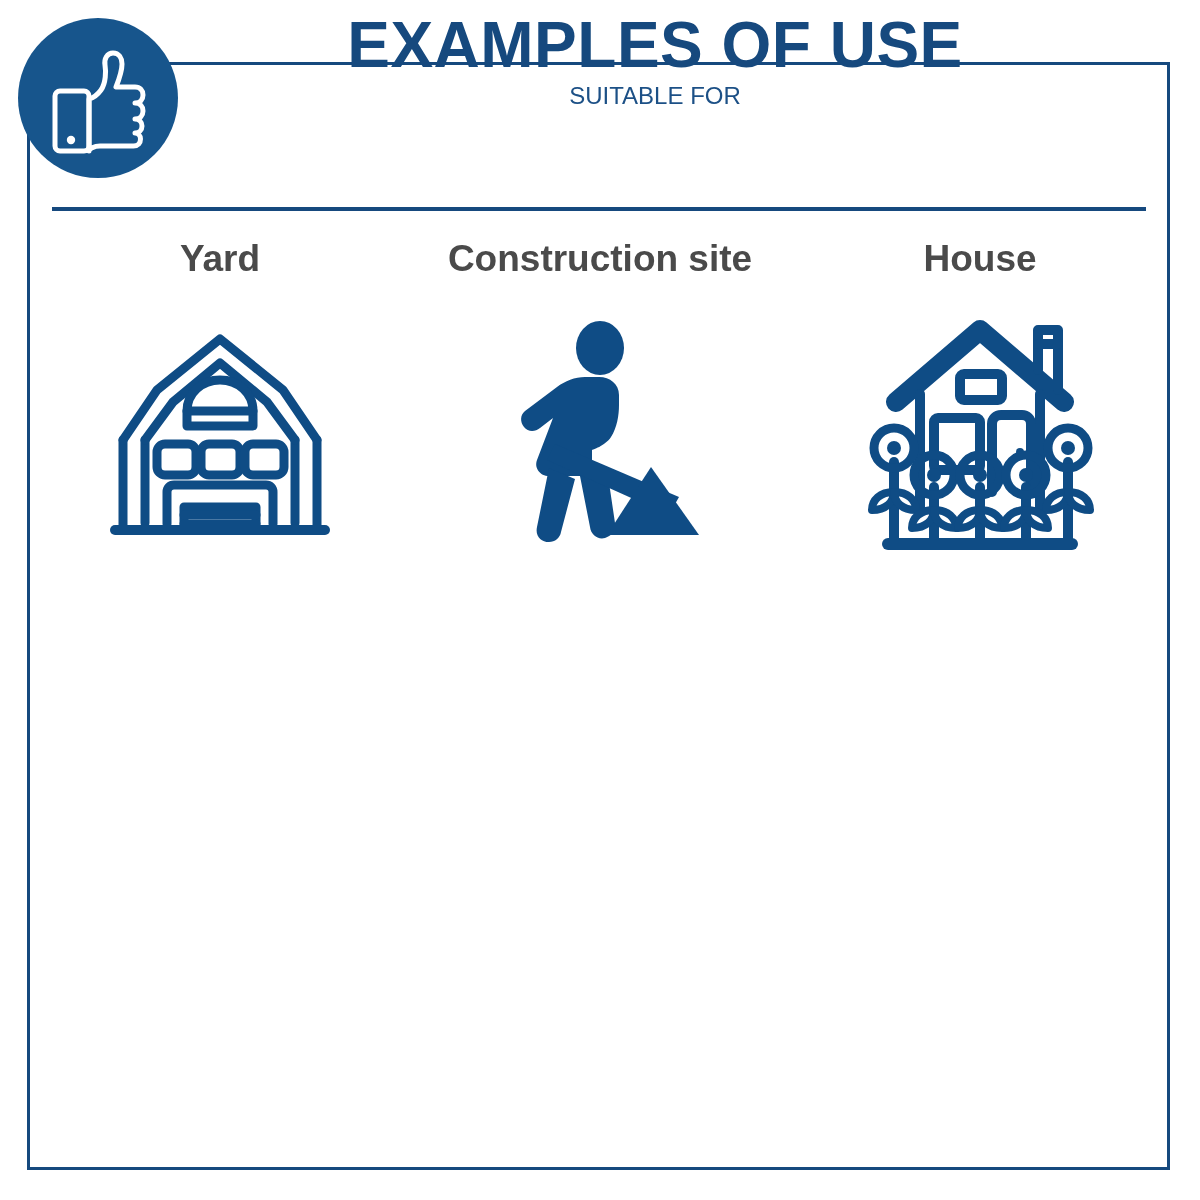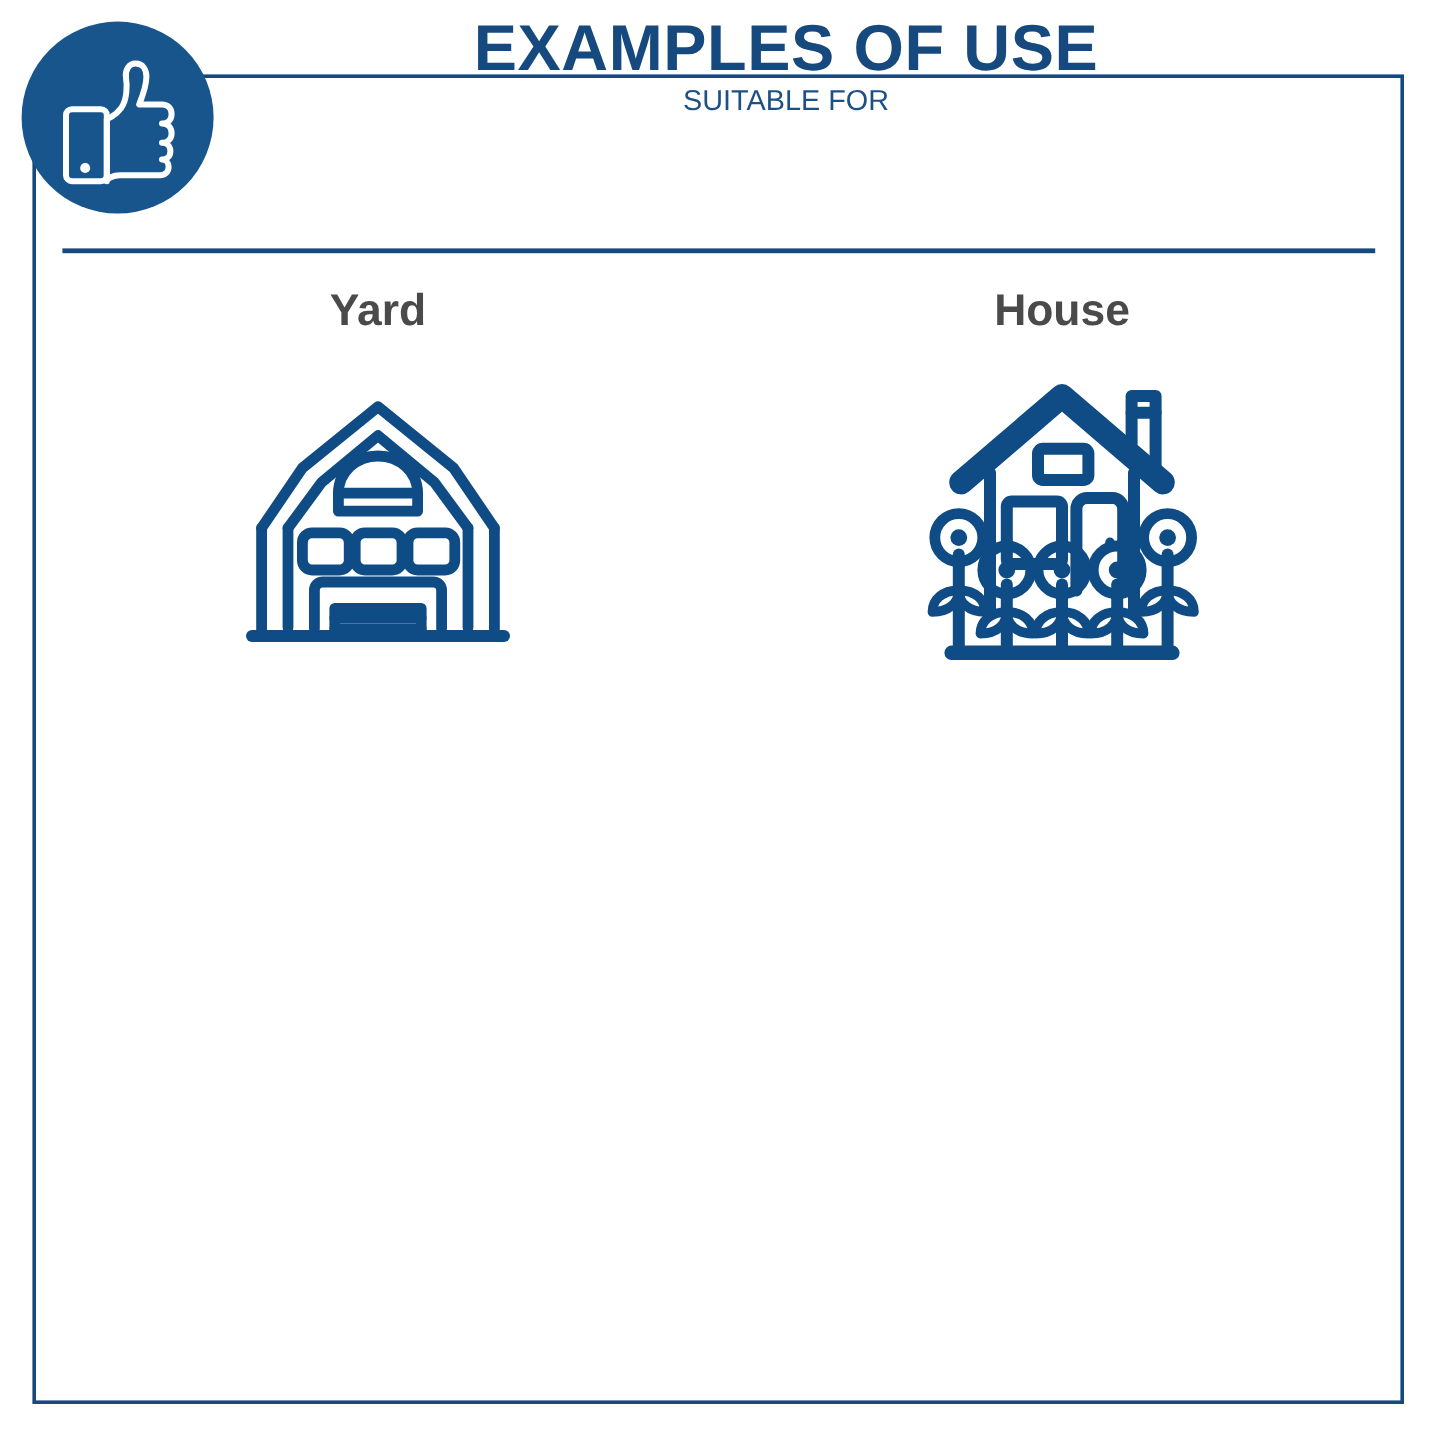--- a/index.html
+++ b/index.html
@@ -45,21 +45,21 @@
 
   
   #header {
     position: absolute;
     left: 200px;
     top: 12px;
     width: 910px;
     text-align: center;
   }
   #title-main {
-    font-size: 54px;
+    font-size: 64px;
     font-weight: bold;
     color: #16497E;
     letter-spacing: 0.5px;
     line-height: 1.06;
     white-space: nowrap;
   }
   #title-sub {
     font-size: 24px;
     font-weight: normal;
     color: #1C5086;
@@ -185,20 +185,54 @@
             <path d="M75 199 L75 182 L147 182 L147 199"></path>
             <path d="M75 190 L147 190"></path>
             <path d="M75 199 L147 199"></path>
 
             <path d="M6 205 L216 205" stroke-width="10"></path>
           </g>
         </svg>
       </div>
     </div>
 
+    <div class="example-cell">
+      <div class="example-label">Construction site</div>
+      <div class="example-icon">
+        <svg width="215" height="225" viewBox="0 0 215 225" aria-hidden="true">
+          <g fill="#0F4C85">
+
+            <ellipse cx="107" cy="29" rx="24" ry="27"></ellipse>
+
+            <path d="M92 58
+                     C82 58 72 62 64 68
+                     L32 92
+                     C27 96 27 103 31 108
+                     C35 113 42 113 47 109
+                     L60 99
+                     L44 141
+                     C41 149 47 157 56 157
+                     L99 157
+                     L99 131
+                     C99 131 112 127 118 118
+                     C124 109 126 96 126 86
+                     L126 76
+                     C126 65 117 58 106 58 Z"></path>
+
+            <path d="M56 149 L44 208 C42 217 48 223 56 223 C62 223 67 219 68 213 L82 160 Z"></path>
+
+            <path d="M86 152 L97 208 C98 216 105 221 112 219 C119 217 123 211 122 204 L114 150 Z"></path>
+
+            <path d="M54 141 L176 196 L186 178 L62 125 Z"></path>
+
+            <path d="M158 148 L206 216 L114 216 Z"></path>
+          </g>
+        </svg>
+      </div>
+    </div>
 
     <div class="example-cell">
       <div class="example-label">House</div>
       <div class="example-icon">
         <svg width="236" height="238" viewBox="0 0 236 238" aria-hidden="true">
           <g fill="none" stroke="#0F4C85" stroke-width="10" stroke-linejoin="round" stroke-linecap="round">
 
             <path d="M34 90 L118 18 L202 90" stroke-width="20"></path>
 
             <path d="M176 58 L176 18 L196 18 L196 78"></path>

